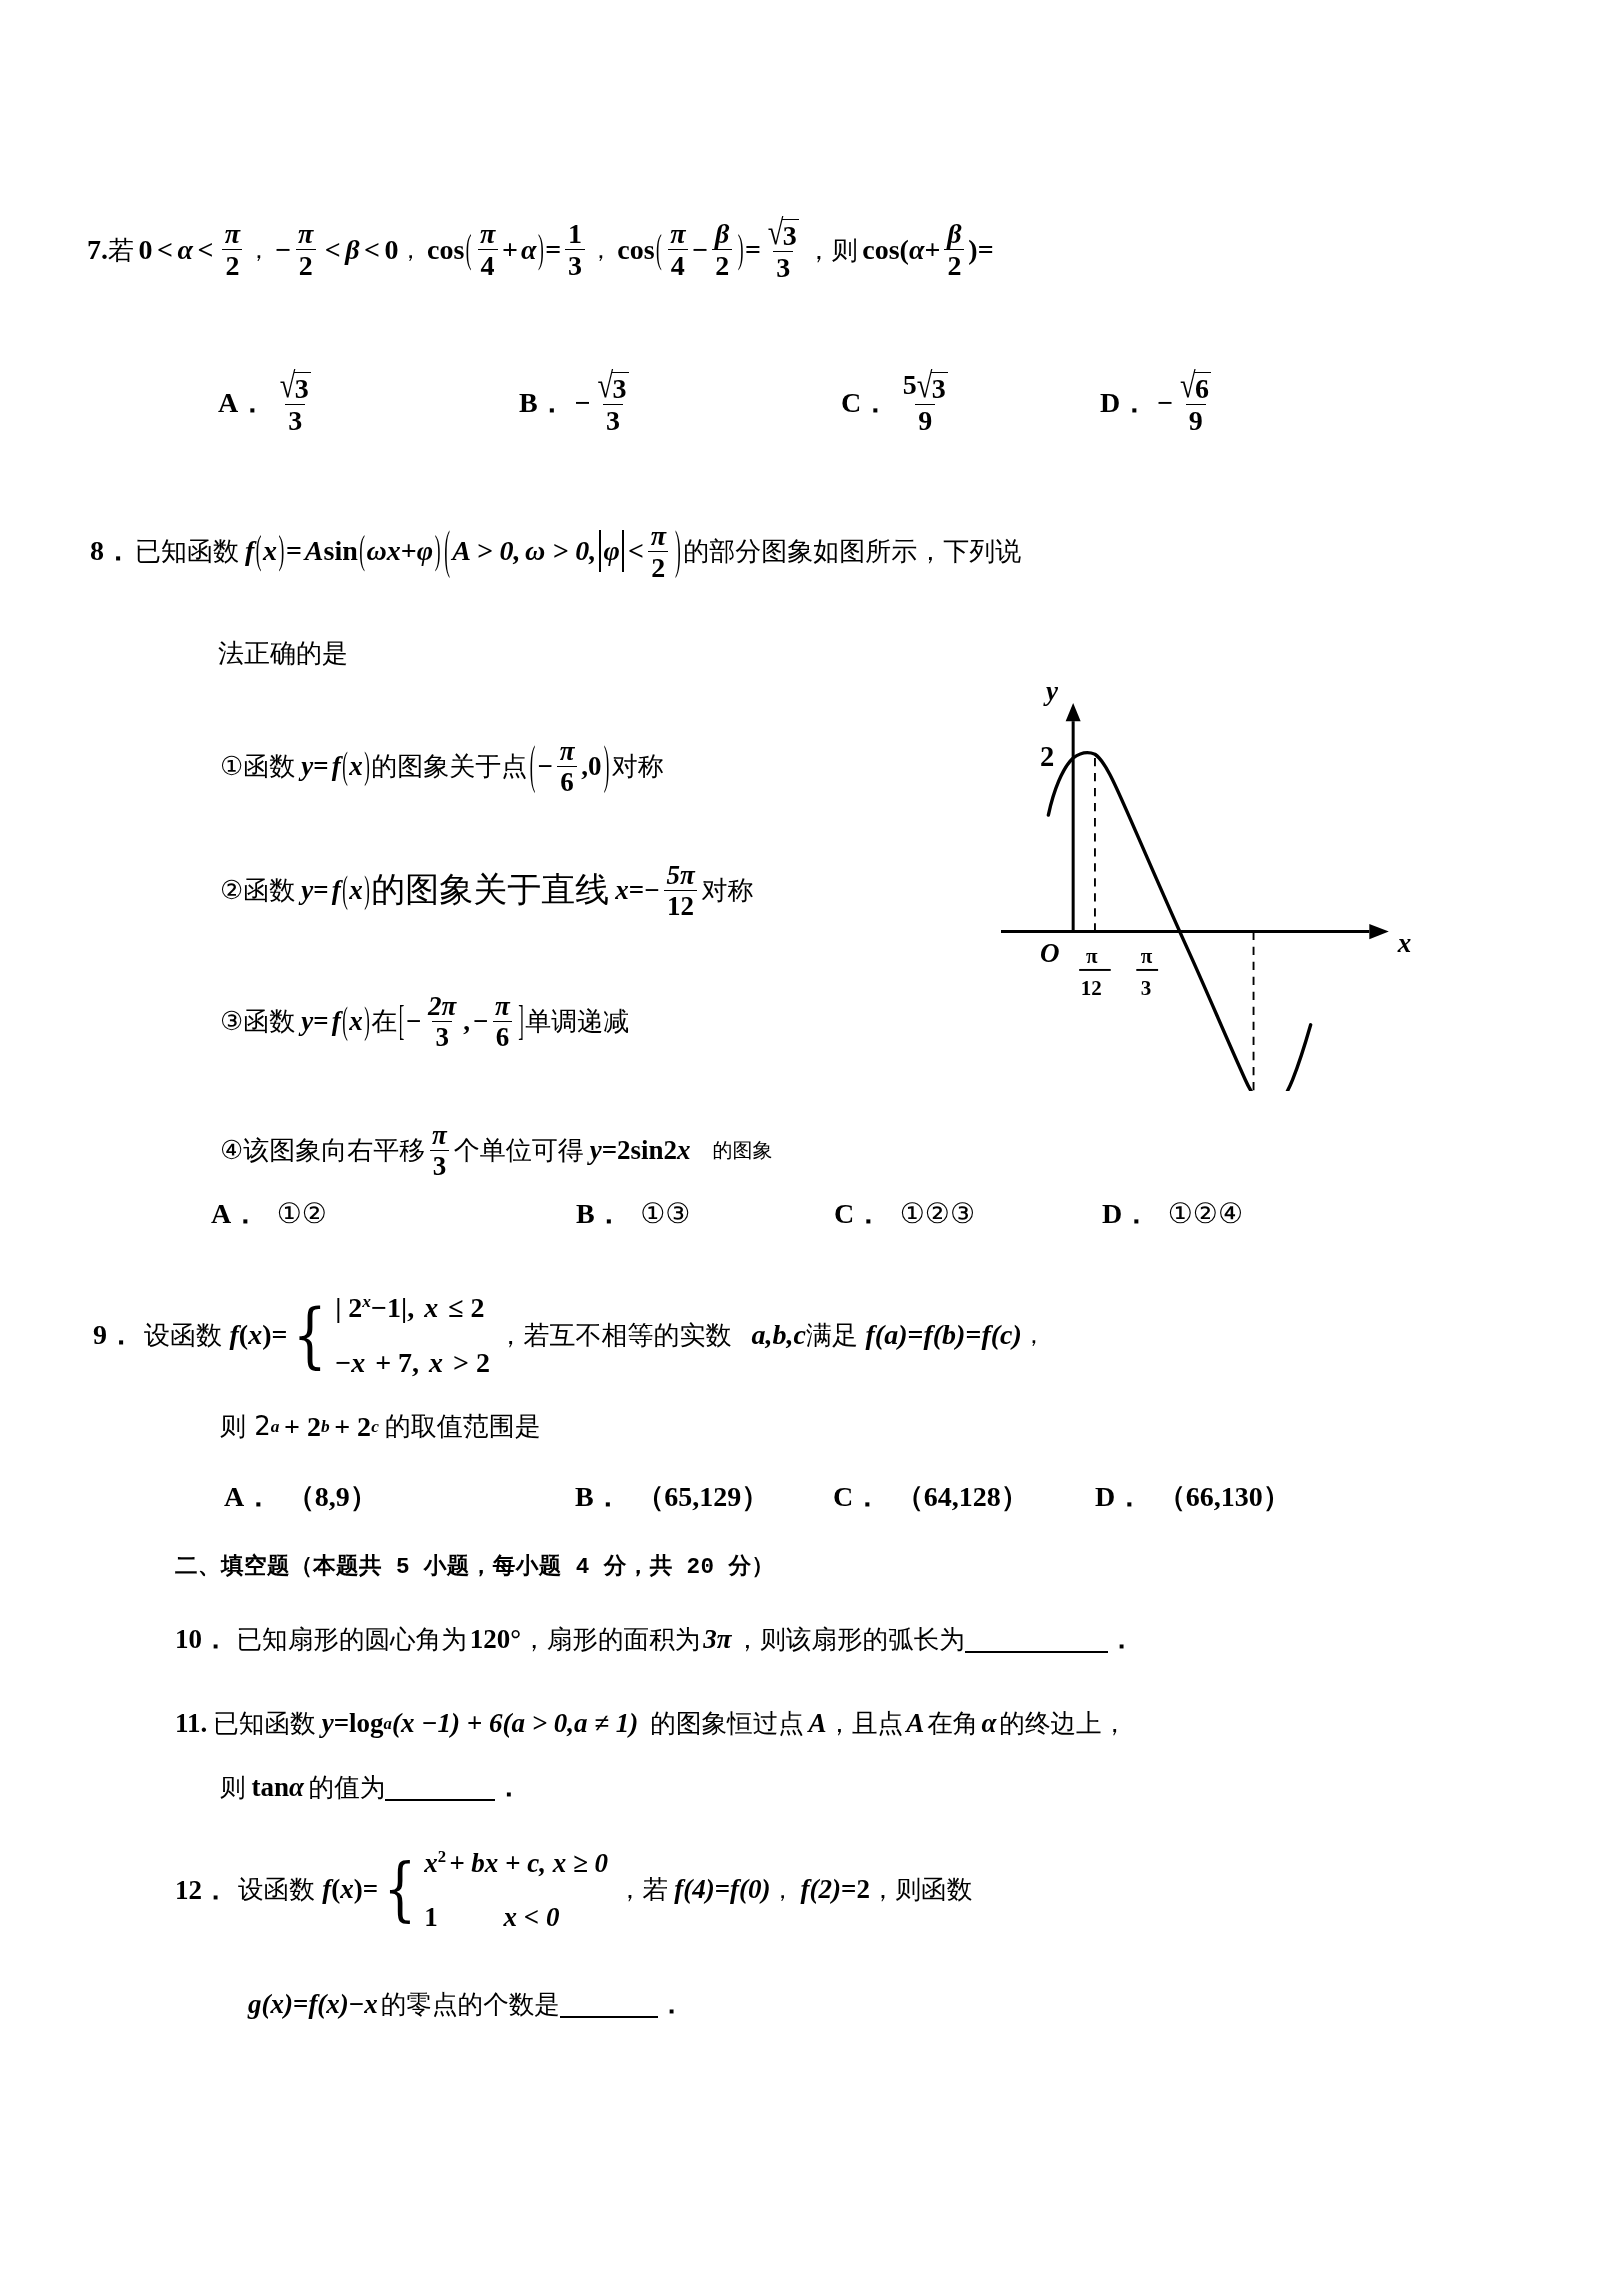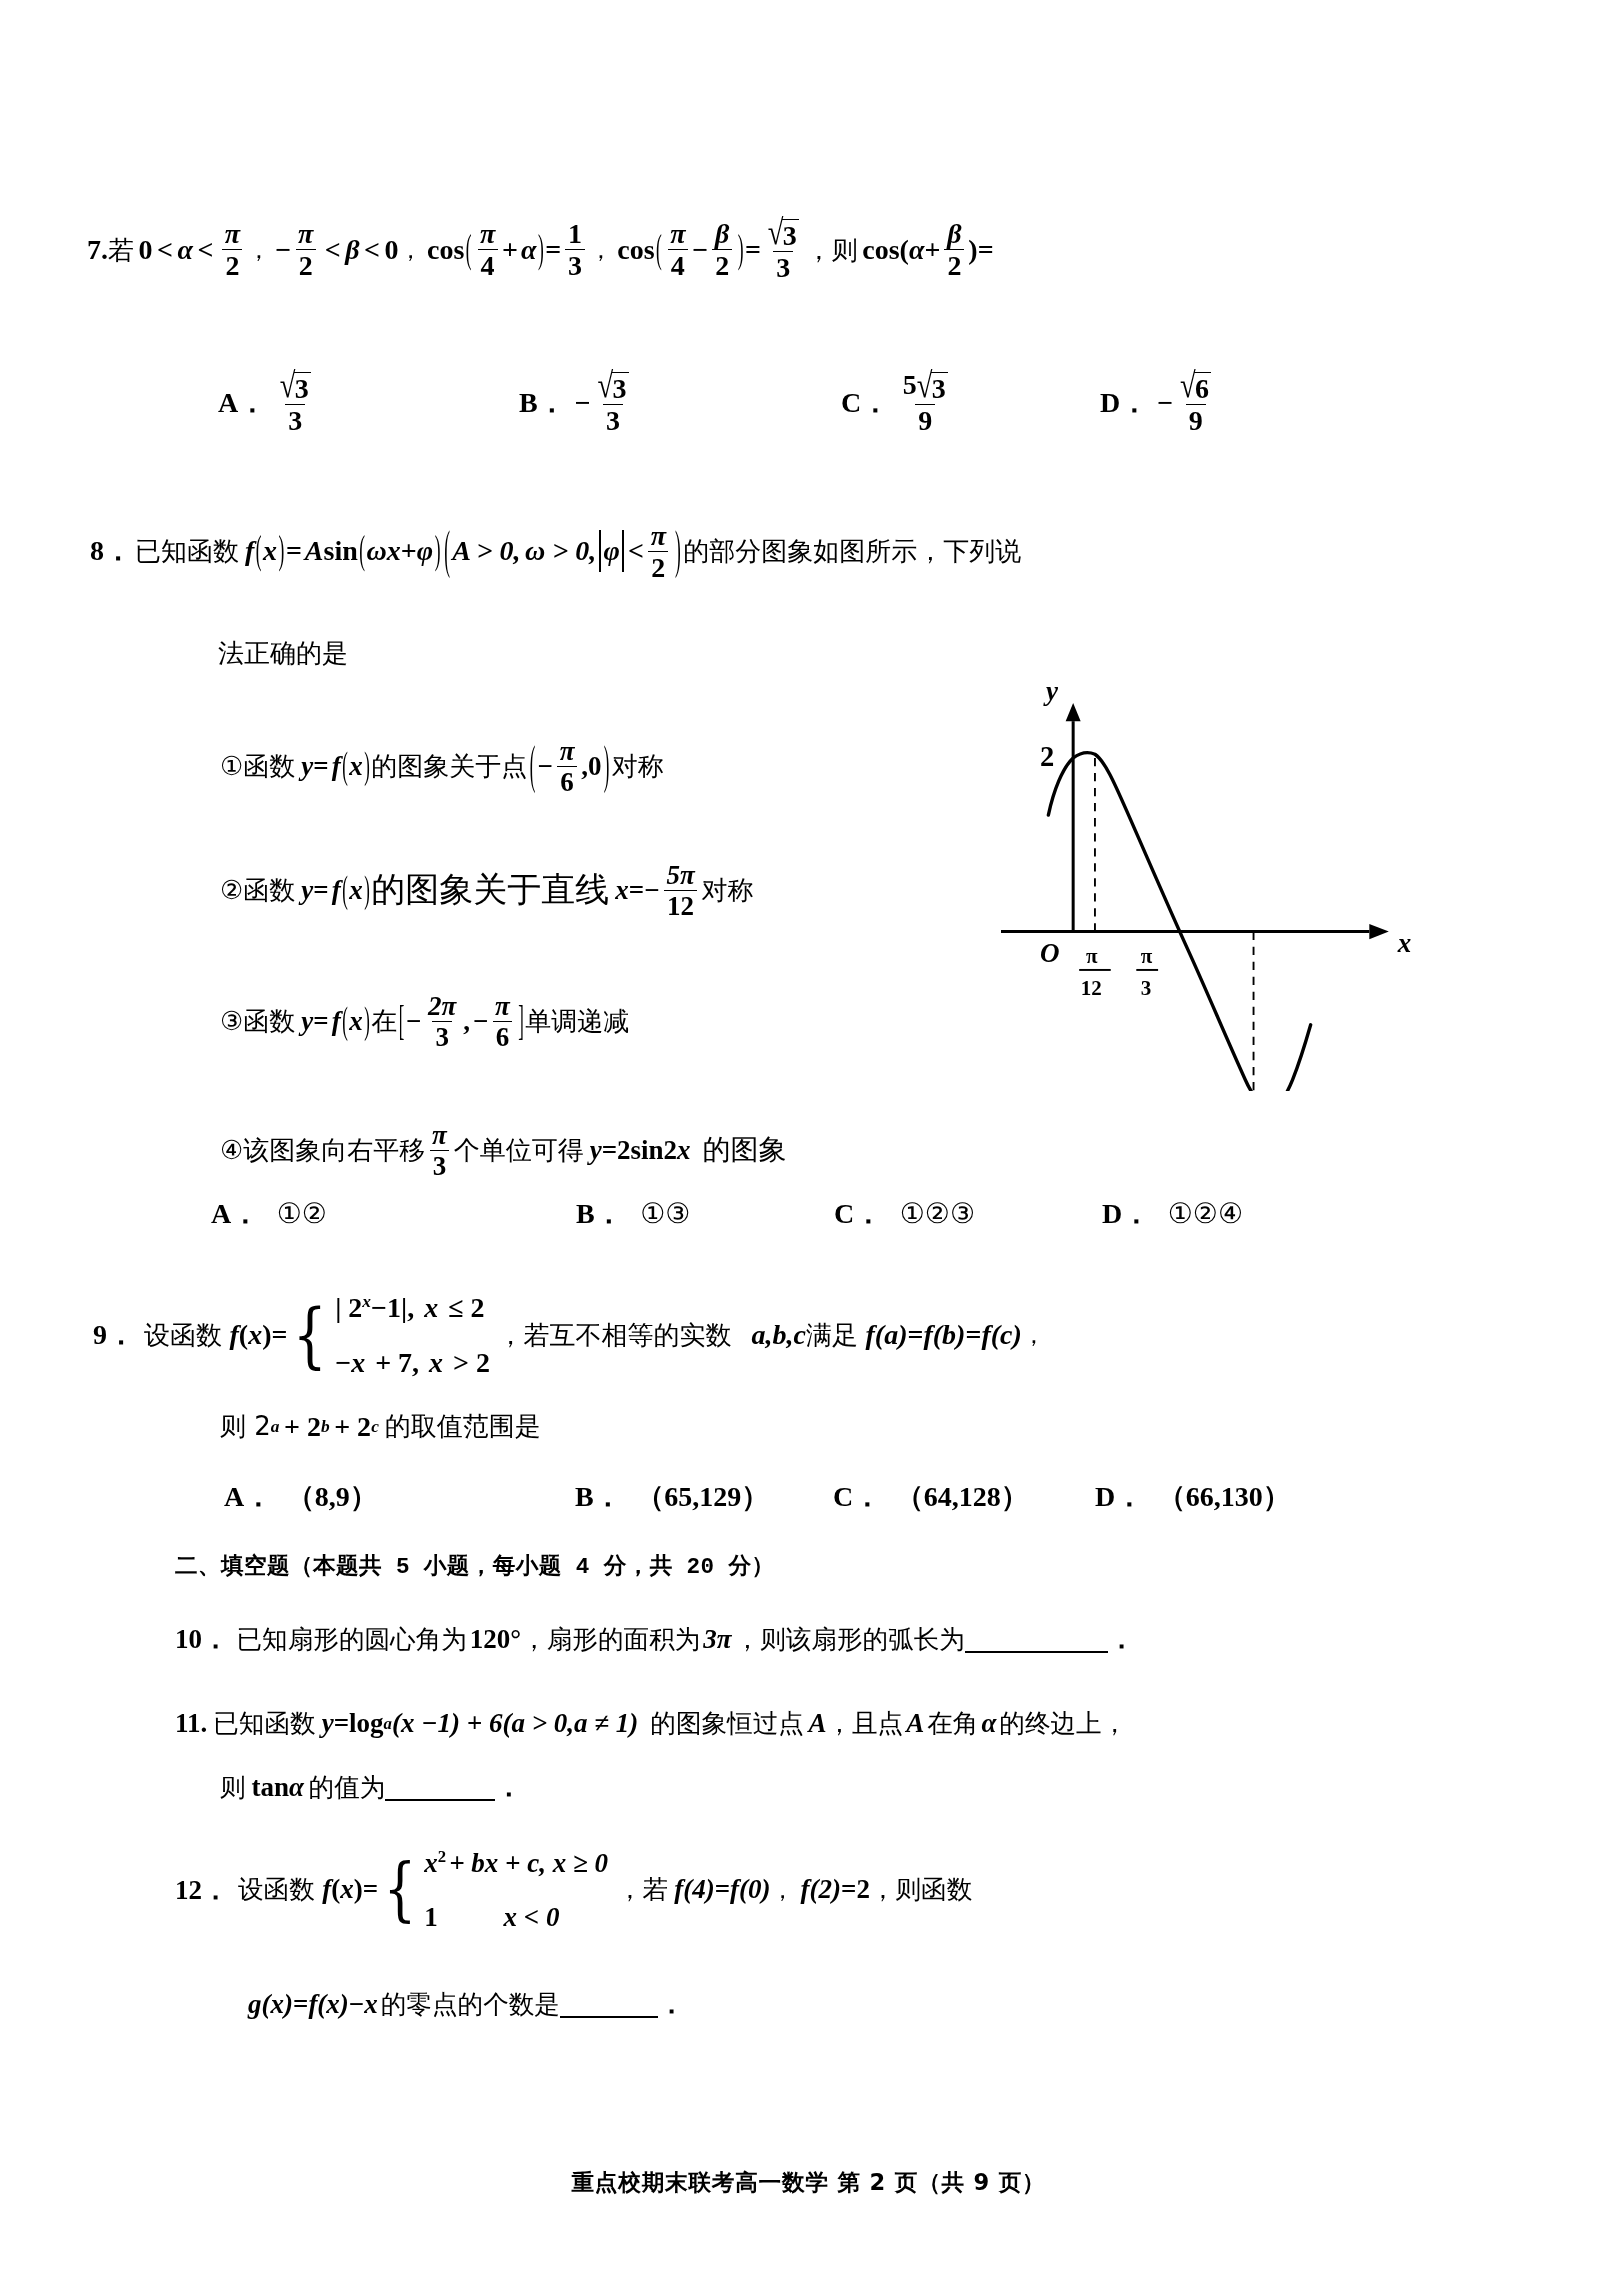--- a/index.html
+++ b/index.html
@@ -303,21 +303,21 @@
       <span class="cn" style="font-size:26px">④该图象向右平移</span>
       <span class="frac">
         <span class="num bi">π</span>
         <span class="den up">3</span>
       </span>
       <span class="cn" style="font-size:26px">个单位可得</span>
       <span class="bi" style="margin-left:6px">y</span>
       <span class="up">=</span>
       <span class="up">2sin2</span>
       <span class="bi">x</span>
-      <span class="cn" style="font-size:28px; margin-left:12px">的图象</span>
+      <span class="cn" style="font-size:20px; margin-left:22px">的图象</span>
     </span>
   </div>
 
   <div class="blk" style="left:211px; top:1195px; font-size:28px;">
     <span class="opt-letter">A．</span>
     <span class="cn" style="margin-left:10.5px">①②</span>
   </div>
   <div class="blk" style="left:576px; top:1195px; font-size:28px;">
     <span class="opt-letter">B．</span>
     <span class="cn" style="margin-left:10.5px">①③</span>
@@ -513,16 +513,15 @@
       <span class="up">=</span>
       <span class="bi">f(x)</span>
       <span class="up">−</span>
       <span class="bi">x</span>
       <span class="cn" style="font-size:25.6px; margin-left:3px">的零点的个数是</span>
       <span class="blank" style="width:98px; height:25.6px;"></span>
       <span class="up">．</span>
     </span>
   </div>
 
-  <div class="footer" style="top:2167px;">重点校期末联考高一数学   第 2 页（共 9 页）</div>
 
 </div>
 
 
 </body></html>

